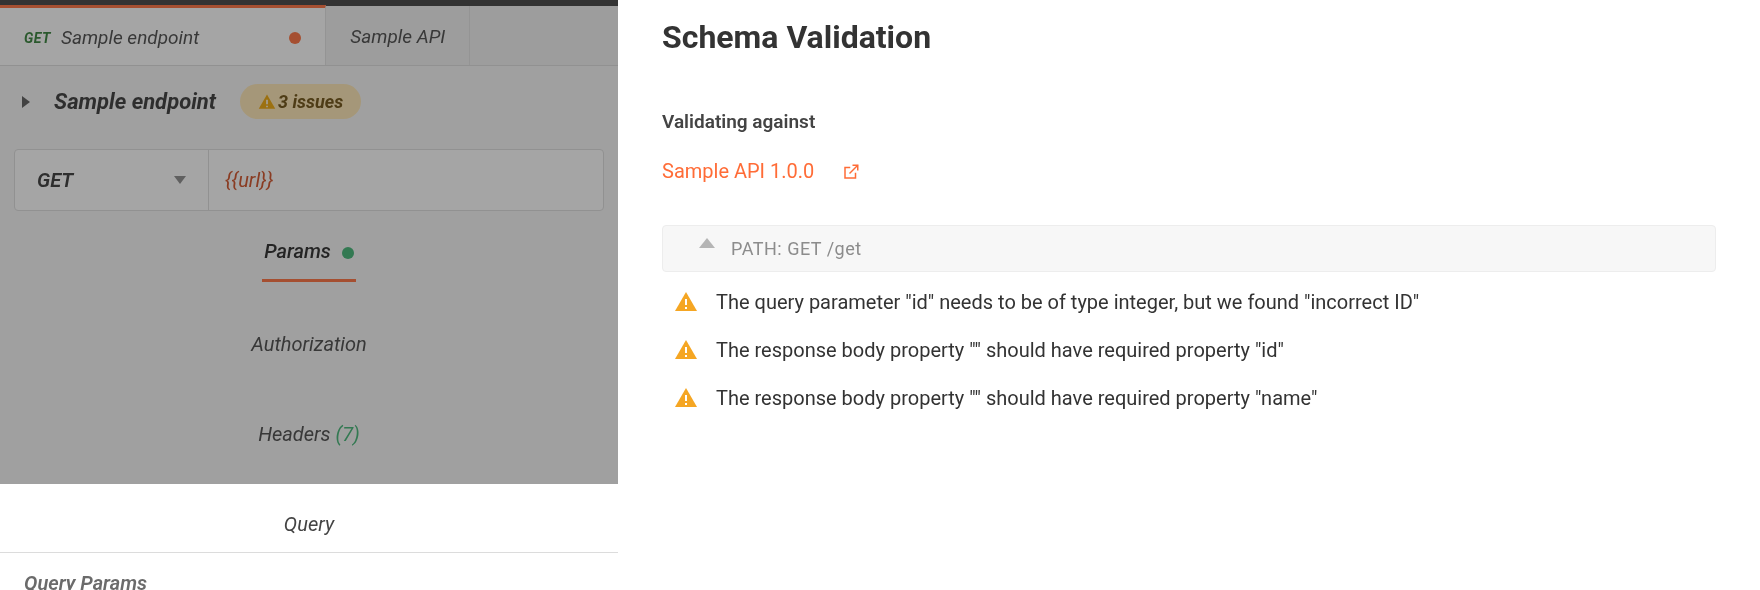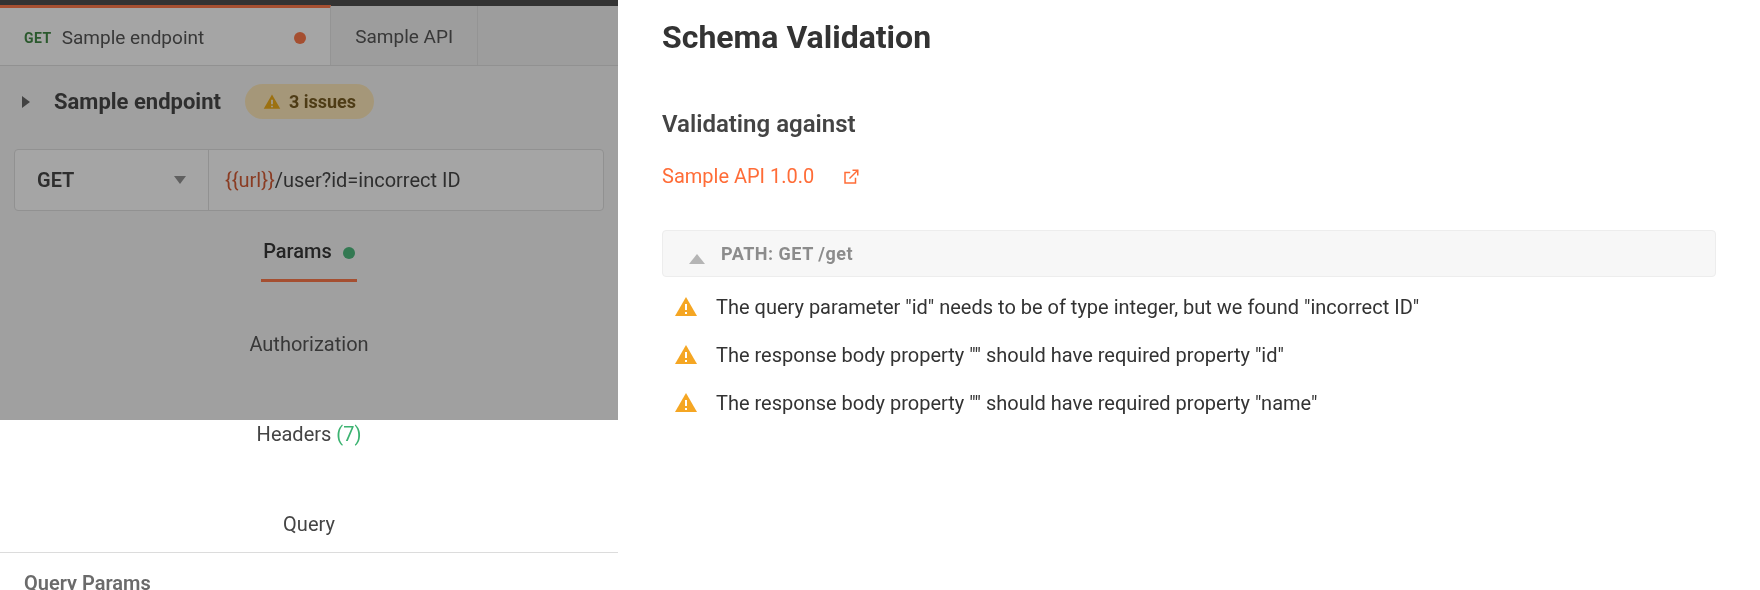--- a/index.html
+++ b/index.html
@@ -2,23 +2,24 @@
 <html><head>
 <meta charset="utf-8">
 <style>
   * { box-sizing: border-box; margin: 0; padding: 0; }
   html, body { width: 1760px; height: 590px; font-family: -apple-system, BlinkMacSystemFont, "Segoe UI", Roboto, Helvetica, Arial, sans-serif; overflow: hidden; }
   body { display: flex; background: #fff; }
 
   
   .left {
     width: 618px;
-    height: 420px;
+    height: 484px;
     position: relative;
     background: #f7f7f7;
+    font-style: italic;
   }
   .left::after { 
     content: "";
     position: absolute; inset: 0;
     background: rgba(40,40,40,0.42);
     pointer-events: none;
   }
   .left-inner { position: relative; }
 
   .topbar { height: 6px; background: #3c3c3c; }
@@ -51,21 +52,21 @@
     padding: 18px 22px;
   }
   .title-row .caret {
     width: 0; height: 0;
     border-left: 8px solid #555;
     border-top: 6px solid transparent;
     border-bottom: 6px solid transparent;
   }
   .title-row h3 { font-size: 22px; font-weight: 700; color: #333; }
   .issues-badge {
-    display: inline-flex; align-items: center; gap: 8px;
+    display: inline-flex; align-items: center; gap: 2px;
     background: #ffe7b3;
     color: #6a4b0a;
     border-radius: 22px;
     padding: 7px 18px;
     font-size: 18px; font-weight: 700;
   }
 
   .req-row {
     display: flex; gap: 0;
     margin: 12px 14px 0 14px;
@@ -122,32 +123,32 @@
   .kv-key { font-size: 20px; color: #333; }
   .kv-key.placeholder { color: #aaa; }
 
   
   .right {
     flex: 1;
     padding: 18px 44px 0 44px;
     background: #fff;
   }
   .right h1 { font-size: 32px; font-weight: 700; color: #333; margin-bottom: 54px; }
-  .right h4 { font-size: 24px; font-weight: 600; color: #444; margin-bottom: 26px; }
+  .right h4 { font-size: 19px; font-weight: 600; color: #444; margin-bottom: 26px; }
   .api-link { display:flex; align-items:center; gap:28px; font-size: 20px; color: #ff6c37; margin-bottom: 42px; }
   .ext-icon { width:18px; height:18px; }
   .ext-icon svg { stroke: #ff6c37; }
 
   .path-hdr {
-    display:flex; align-items:flex-end; gap:16px;
+    display:flex; align-items:flex-start; gap:16px;
     background: #f7f7f7;
     border: 1px solid #ededed;
     border-radius: 4px;
-    padding: 12px 26px;
-    color: #8c8c8c; font-weight: 700; font-size: 18px; letter-spacing: 0.5px;
+    padding: 12px 36px;
+    color: #8c8c8c; font-weight: 400; font-size: 18px; letter-spacing: 0.5px;
   }
   .tri-up { width:0; height:0; border-left:8px solid transparent; border-right:8px solid transparent; border-bottom:10px solid #b5b5b5; }
 
   .issue {
     display:flex; align-items:flex-start; gap:18px;
     padding: 18px 12px 6px 12px;
     font-size: 20px; color: #333;
   }
   .warn-ico {
     width:24px; height:24px; flex:0 0 24px;
@@ -185,21 +186,20 @@
       </span>
     </div>
 
     <div class="req-row">
       <div class="method-select">
         <span>GET</span>
         <span class="chev"></span>
       </div>
       <div class="url-box">
         <span class="url-var">{{url}}</span>
-          <span>/user?id=incorrect ID</span>
       </div>
     </div>
 
     <div class="subtabs">
       <div class="subtab active">
         <span>Params</span>
         <span class="green-dot"></span>
       </div>
       <div class="subtab">
         <span>Authorization</span>

